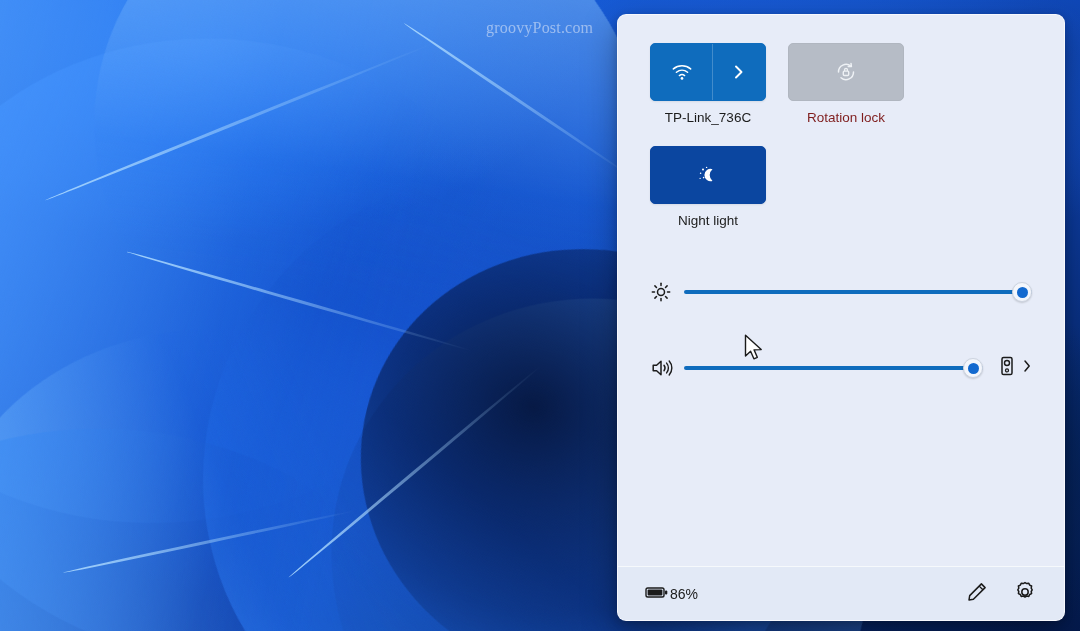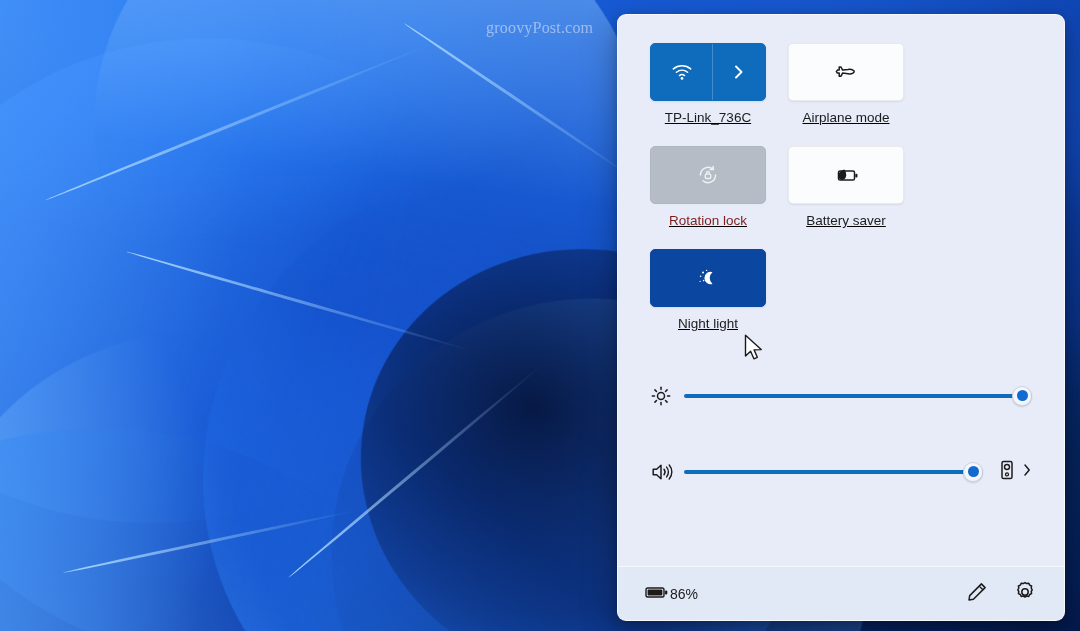--- a/index.html
+++ b/index.html
@@ -84,21 +84,21 @@
   #quick-settings {
     position:absolute; left:617px; top:14px;
     width:448px; height:607px;
     background:#e7ecf8;
     border:1px solid rgba(255,255,255,.65);
     border-radius:9px;
     box-shadow:0 12px 34px rgba(0,0,0,.34), 0 2px 8px rgba(0,0,0,.18);
     display:flex; flex-direction:column;
     overflow:hidden;
   }
-  #tiles-area { padding:28px 32px 0 32px;text-decoration:underline; }
+  #tiles-area { padding:28px 32px 0 32px; }
 
   .tile-grid { display:flex; flex-wrap:wrap; gap:20px 22px; }
   .tile-cell { width:116px; }
 
   .tile {
     width:116px; height:58px;
     border-radius:5px;
     display:flex; align-items:center;
     position:relative;
     border:1px solid rgba(0,0,0,.07);
@@ -218,68 +218,38 @@
               <svg width="12" height="18" viewBox="0 0 12 18">
                 <path class="ic-light" stroke-width="1.9" stroke-linecap="round" stroke-linejoin="round" d="M3 3.5 L8.5 9 L3 14.5"></path>
               </svg>
             </span>
           </div>
         </div>
         <div class="tile-label">TP-Link_736C</div>
       </div>
 
 
-      <div class="tile-cell">
-        <div class="tile off">
-          <div class="tile-main">
-            <span>
-              <svg width="24" height="22" viewBox="0 0 24 22">
-                <path class="ic-dark" stroke-width="1.5" stroke-linejoin="round" stroke-linecap="round" d="M3.4 9.1 L5.2 9.1 L5.2 6.0 L7.0 6.0 L8.6 9.1 L14.0 8.4
-                         C15.9 8.1 18.0 8.5 19.4 9.4 C20.4 10.0 20.4 11.2 19.4 11.8
-                         C18.0 12.7 15.9 13.1 14.0 12.8 L8.6 12.1 L7.0 15.2 L5.2 15.2
-                         L5.2 12.1 L3.4 12.1 L2.3 10.6 Z"></path>
-              </svg>
-            </span>
-          </div>
-        </div>
-        <div class="tile-label">Airplane mode</div>
-      </div>
 
       <div class="tile-cell">
         <div class="tile disabled">
           <div class="tile-main">
             <span>
               <svg width="24" height="24" viewBox="0 0 24 24">
                 <path class="ic-dim" stroke-width="1.5" stroke-linecap="round" d="M4.5 12 A7.5 7.5 0 0 1 17 6.3"></path>
                 <path class="ic-dim" stroke-width="1.5" stroke-linecap="round" d="M19.5 12 A7.5 7.5 0 0 1 7 17.7"></path>
                 <path class="ic-dim" stroke-width="1.5" stroke-linecap="round" stroke-linejoin="round" d="M17 3.4 L17.4 6.6 L14.2 6.4"></path>
                 <rect class="ic-dim" stroke-width="1.4" x="9.3" y="11.1" width="5.4" height="4.4" rx="1"></rect>
                 <path class="ic-dim" stroke-width="1.4" d="M10.6 11.1 v-1.3 a1.4 1.4 0 0 1 2.8 0 v1.3"></path>
               </svg>
             </span>
           </div>
         </div>
         <div class="tile-label dim">Rotation lock</div>
       </div>
 
-      <div class="tile-cell">
-        <div class="tile off">
-          <div class="tile-main">
-            <span>
-              <svg width="28" height="18" viewBox="0 0 28 18">
-                <rect class="ic-dark" stroke-width="1.5" x="6.5" y="5" width="16" height="9" rx="1.6"></rect>
-                <rect x="23.3" y="7.8" width="2.2" height="3.6" rx="1" fill="#1b1b1b" stroke="none"></rect>
-                <path fill="#1b1b1b" stroke="none" d="M12.3 3.5 C8.7 4.6 6.2 7.1 6.2 9.8 C6.2 12.2 8.0 13.9 10.2 13.9
-                         C12.6 13.9 14.2 12.0 14.2 9.3 C14.2 7.0 13.6 5.0 12.3 3.5 Z"></path>
-              </svg>
-            </span>
-          </div>
-        </div>
-        <div class="tile-label">Battery saver</div>
-      </div>
 
 
       <div class="tile-cell">
         <div class="tile pressed">
           <div class="tile-main">
             <span>
               <svg width="24" height="22" viewBox="0 0 24 22">
                 <path fill="#ffffff" stroke="none" d="M16.5 5.2 A6.2 6.2 0 1 0 16.5 17.0 A7.6 7.6 0 0 1 16.5 5.2 Z"></path>
                 <circle cx="7.0" cy="5.6" r="1.0" fill="#ffffff"></circle>
                 <circle cx="4.6" cy="9.3" r="0.8" fill="#ffffff"></circle>

